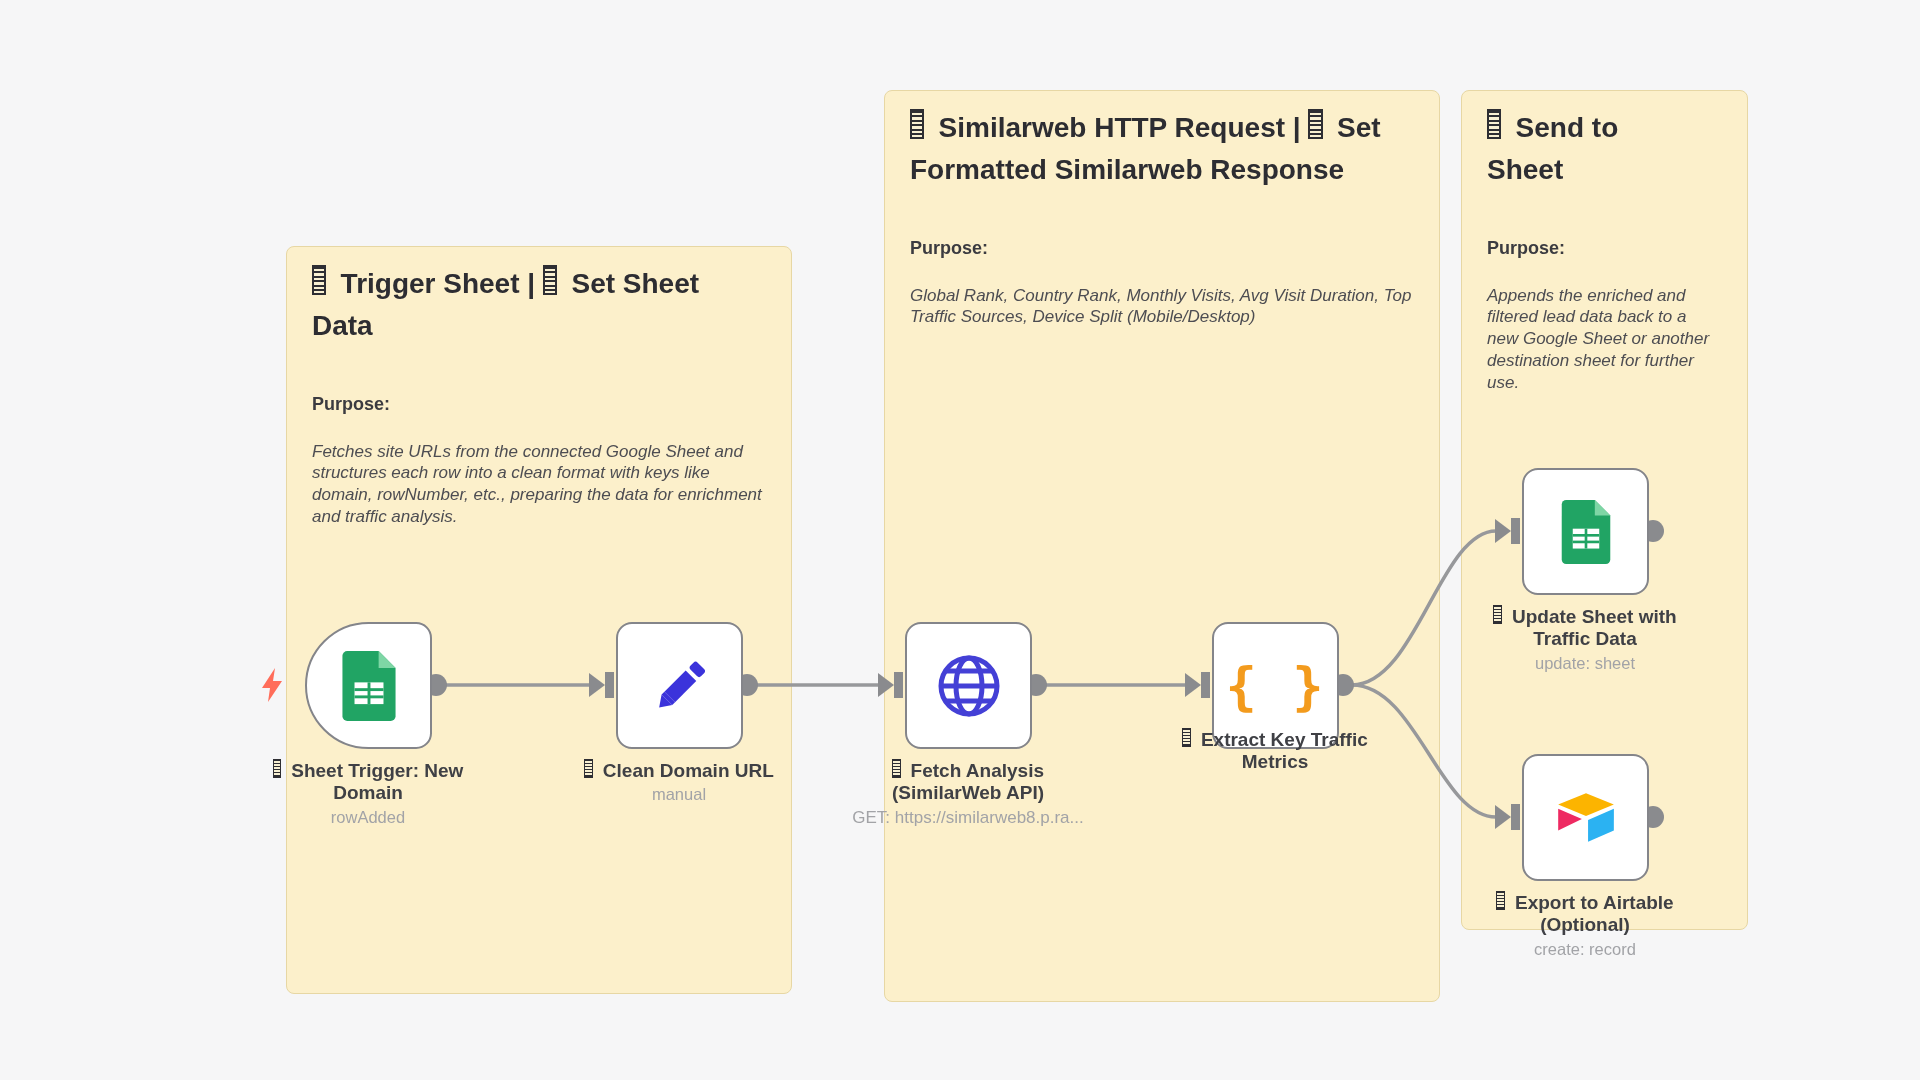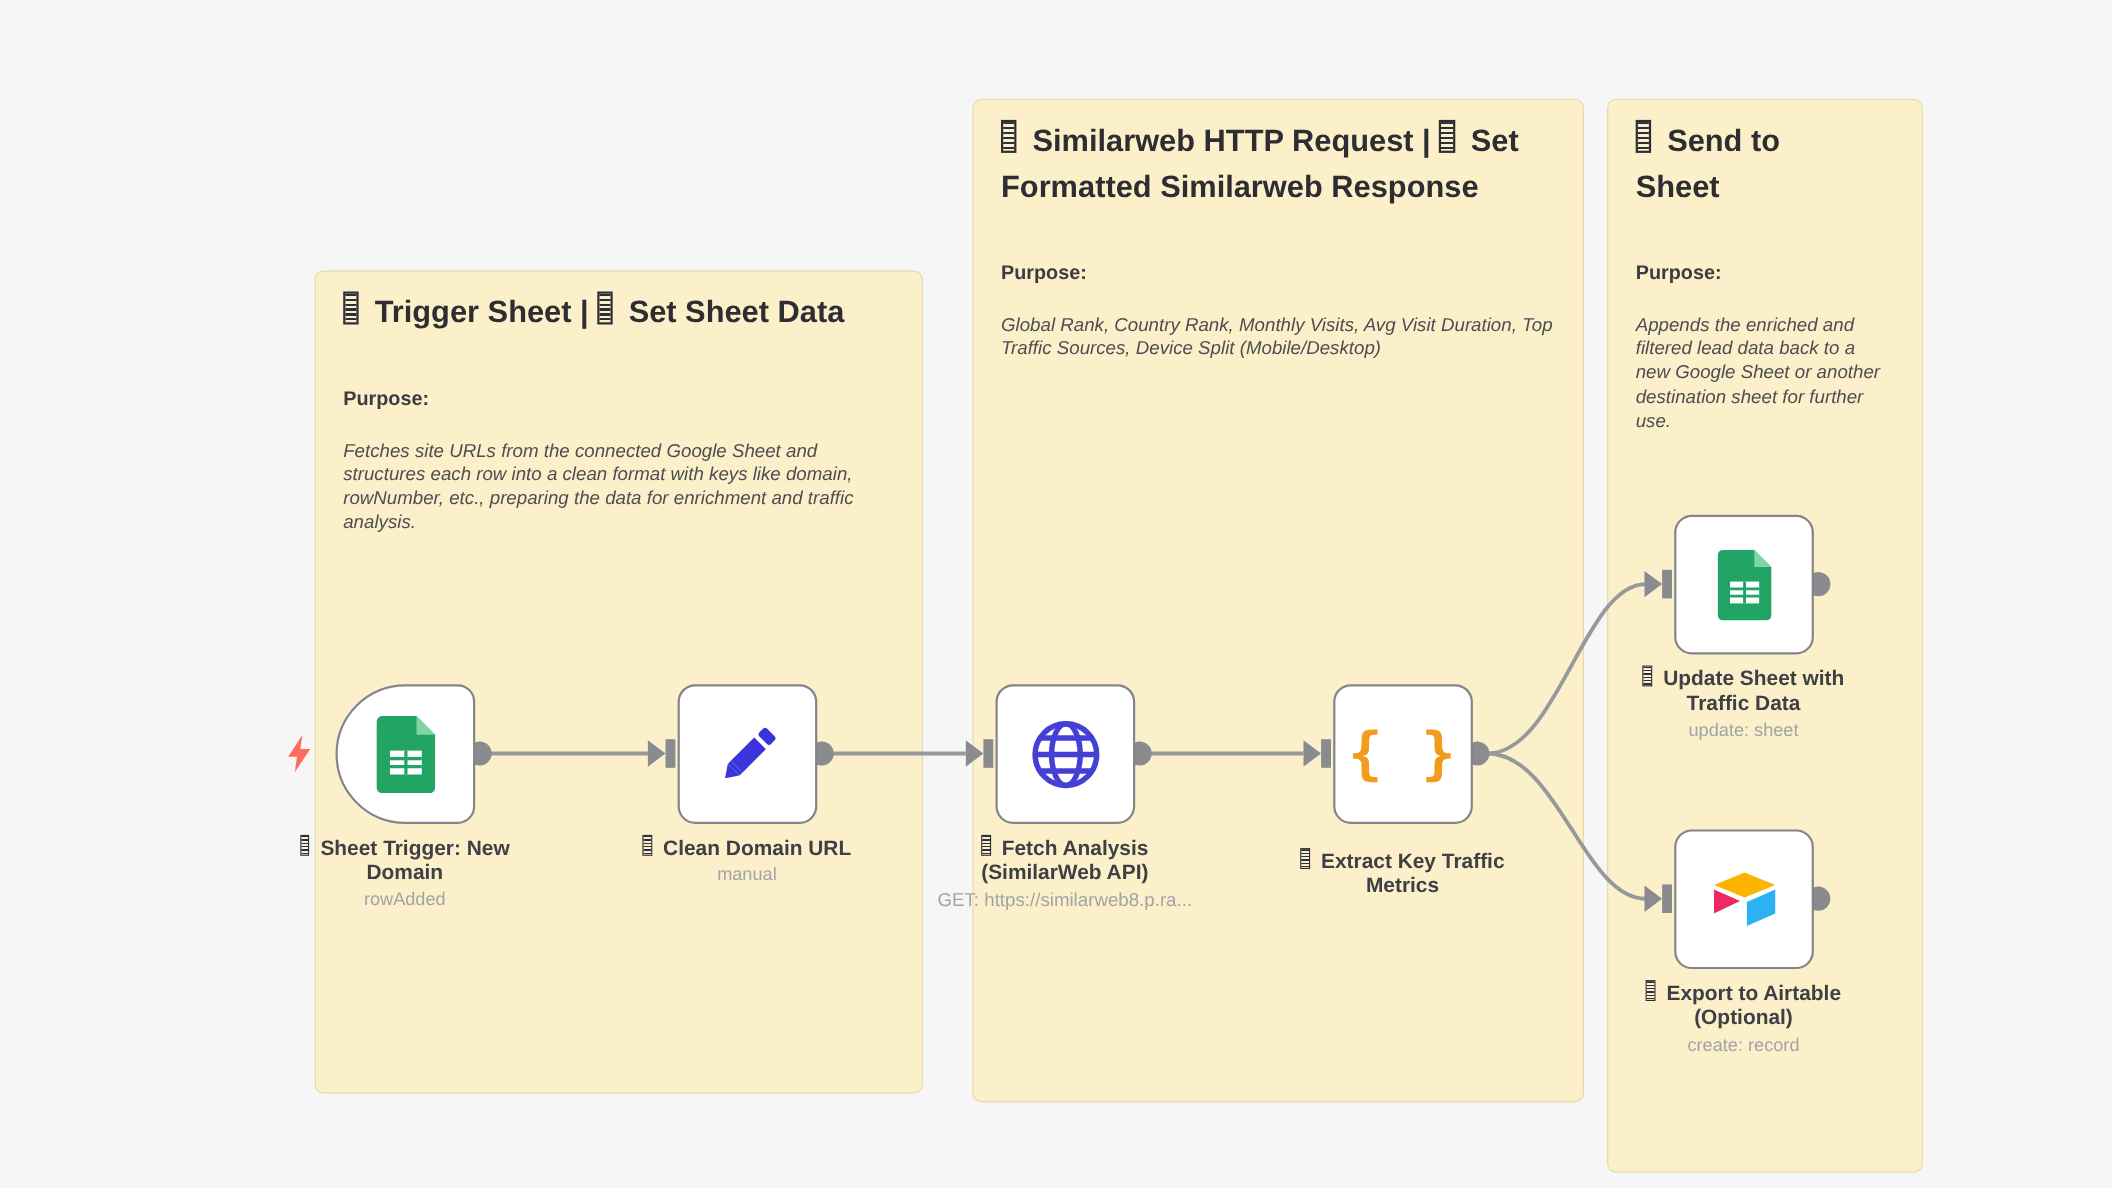--- a/index.html
+++ b/index.html
@@ -72,33 +72,33 @@
   .node-sub{
     font-size:16.5px;font-weight:400;color:#a2a3a7;margin-top:3px;
   }
   .bolt{position:absolute;z-index:3;}
 </style>
 </head>
 <body>
 
 <div id="canvas">
 
-  <div class="sticky" style="left:238px;top:246px;width:553px;height:748px;">
+  <div class="sticky" style="left:238px;top:246px;width:506px;height:748px;">
     <h3 class="sticky-title" style="max-width:480px;"><span class="tofu"></span> Trigger Sheet | <span class="tofu"></span> Set Sheet Data</h3>
     <div class="purpose">Purpose:</div>
     <div class="sticky-body">Fetches site URLs from the connected Google Sheet and structures each row into a clean format with keys like domain, rowNumber, etc., preparing the data for enrichment and traffic analysis.</div>
   </div>
 
   <div class="sticky" style="left:836px;top:90px;width:556px;height:912px;">
     <h3 class="sticky-title" style="max-width:510px;"><span class="tofu"></span> Similarweb HTTP Request | <span class="tofu"></span> Set Formatted Similarweb Response</h3>
     <div class="purpose">Purpose:</div>
     <div class="sticky-body">Global Rank, Country Rank, Monthly Visits, Avg Visit Duration, Top Traffic Sources, Device Split (Mobile/Desktop)</div>
   </div>
 
-  <div class="sticky" style="left:1413px;top:90px;width:287px;height:976px;">
+  <div class="sticky" style="left:1413px;top:90px;width:287px;height:840px;">
     <h3 class="sticky-title" style="max-width:210px;"><span class="tofu"></span> Send to Sheet</h3>
     <div class="purpose">Purpose:</div>
     <div class="sticky-body">Appends the enriched and filtered lead data back to a new Google Sheet or another destination sheet for further use.</div>
   </div>
 
   <svg id="wires" width="1920" height="1080" viewBox="0 0 1920 1080">
 
     <path d="M 445 685 L 589 685" stroke="#97989b" stroke-width="3.5" fill="none"></path>
     <path d="M 756 685 L 878 685" stroke="#97989b" stroke-width="3.5" fill="none"></path>
     <path d="M 1045 685 L 1185 685" stroke="#97989b" stroke-width="3.5" fill="none"></path>
@@ -208,21 +208,21 @@
   <div class="node-label" style="left:258px;top:759px;width:220px;">
     <div><span class="tofu"></span> Sheet Trigger: New Domain</div>
     <div class="node-sub">rowAdded</div>
   </div>
 
   <div class="node-label" style="left:838px;top:759px;width:260px;">
     <div style="max-width:220px;margin:0 auto;"><span class="tofu"></span> Fetch Analysis (SimilarWeb API)</div>
     <div class="node-sub" style="font-size:17px;">GET: https://similarweb8.p.ra...</div>
   </div>
 
-  <div class="node-label" style="left:1165px;top:771px;width:220px;">
+  <div class="node-label" style="left:1165px;top:728px;width:220px;">
     <div><span class="tofu"></span> Extract Key Traffic Metrics</div>
     <div class="node-sub"></div>
   </div>
 
   <div class="node-label" style="left:1475px;top:891px;width:220px;">
     <div><span class="tofu"></span> Export to Airtable (Optional)</div>
     <div class="node-sub">create: record</div>
   </div>
 
   <div class="node-label" style="left:1475px;top:605px;width:220px;">

